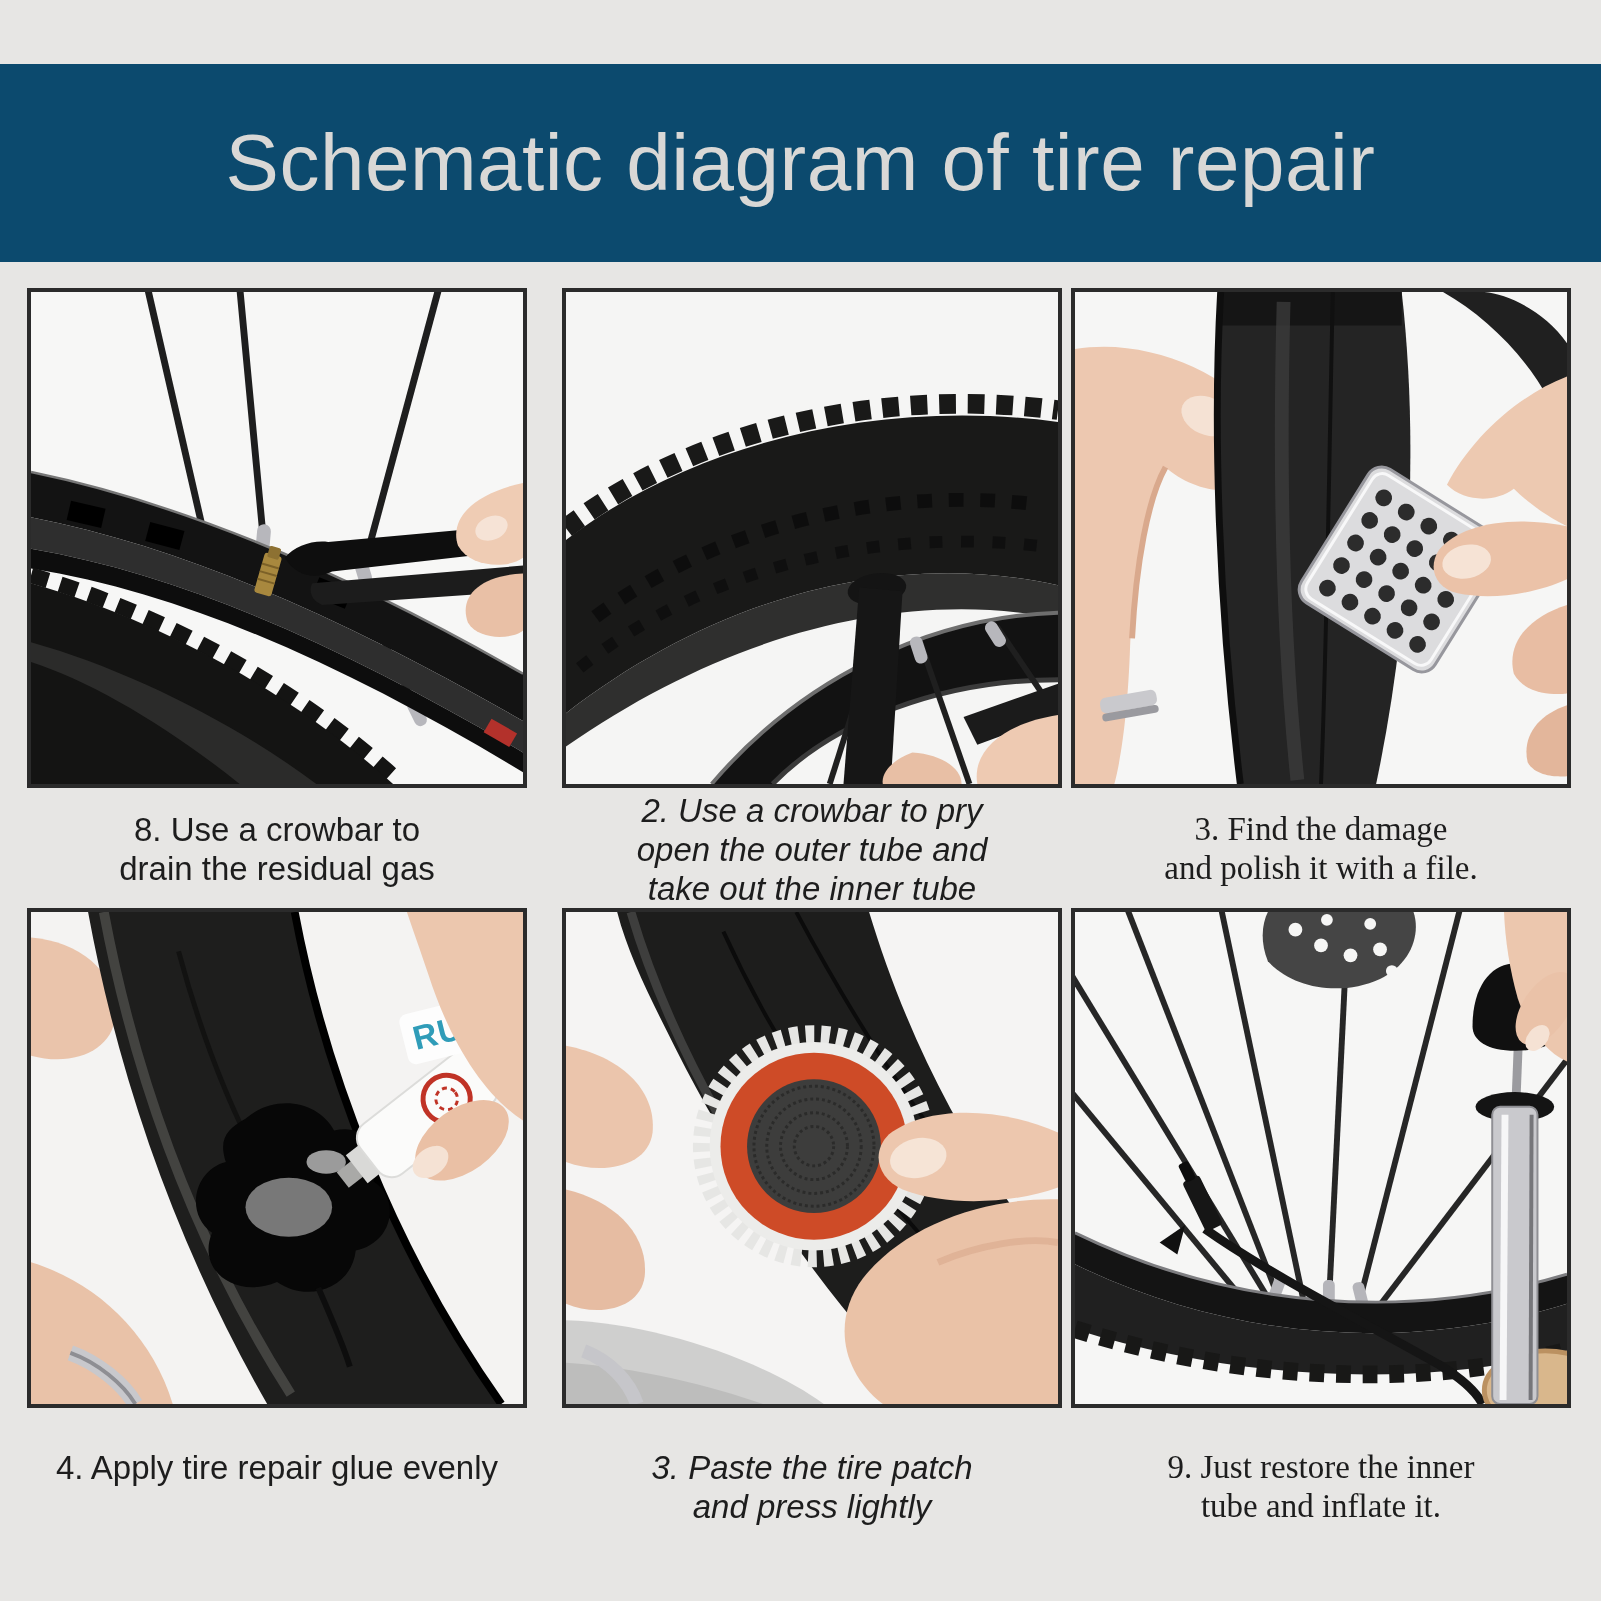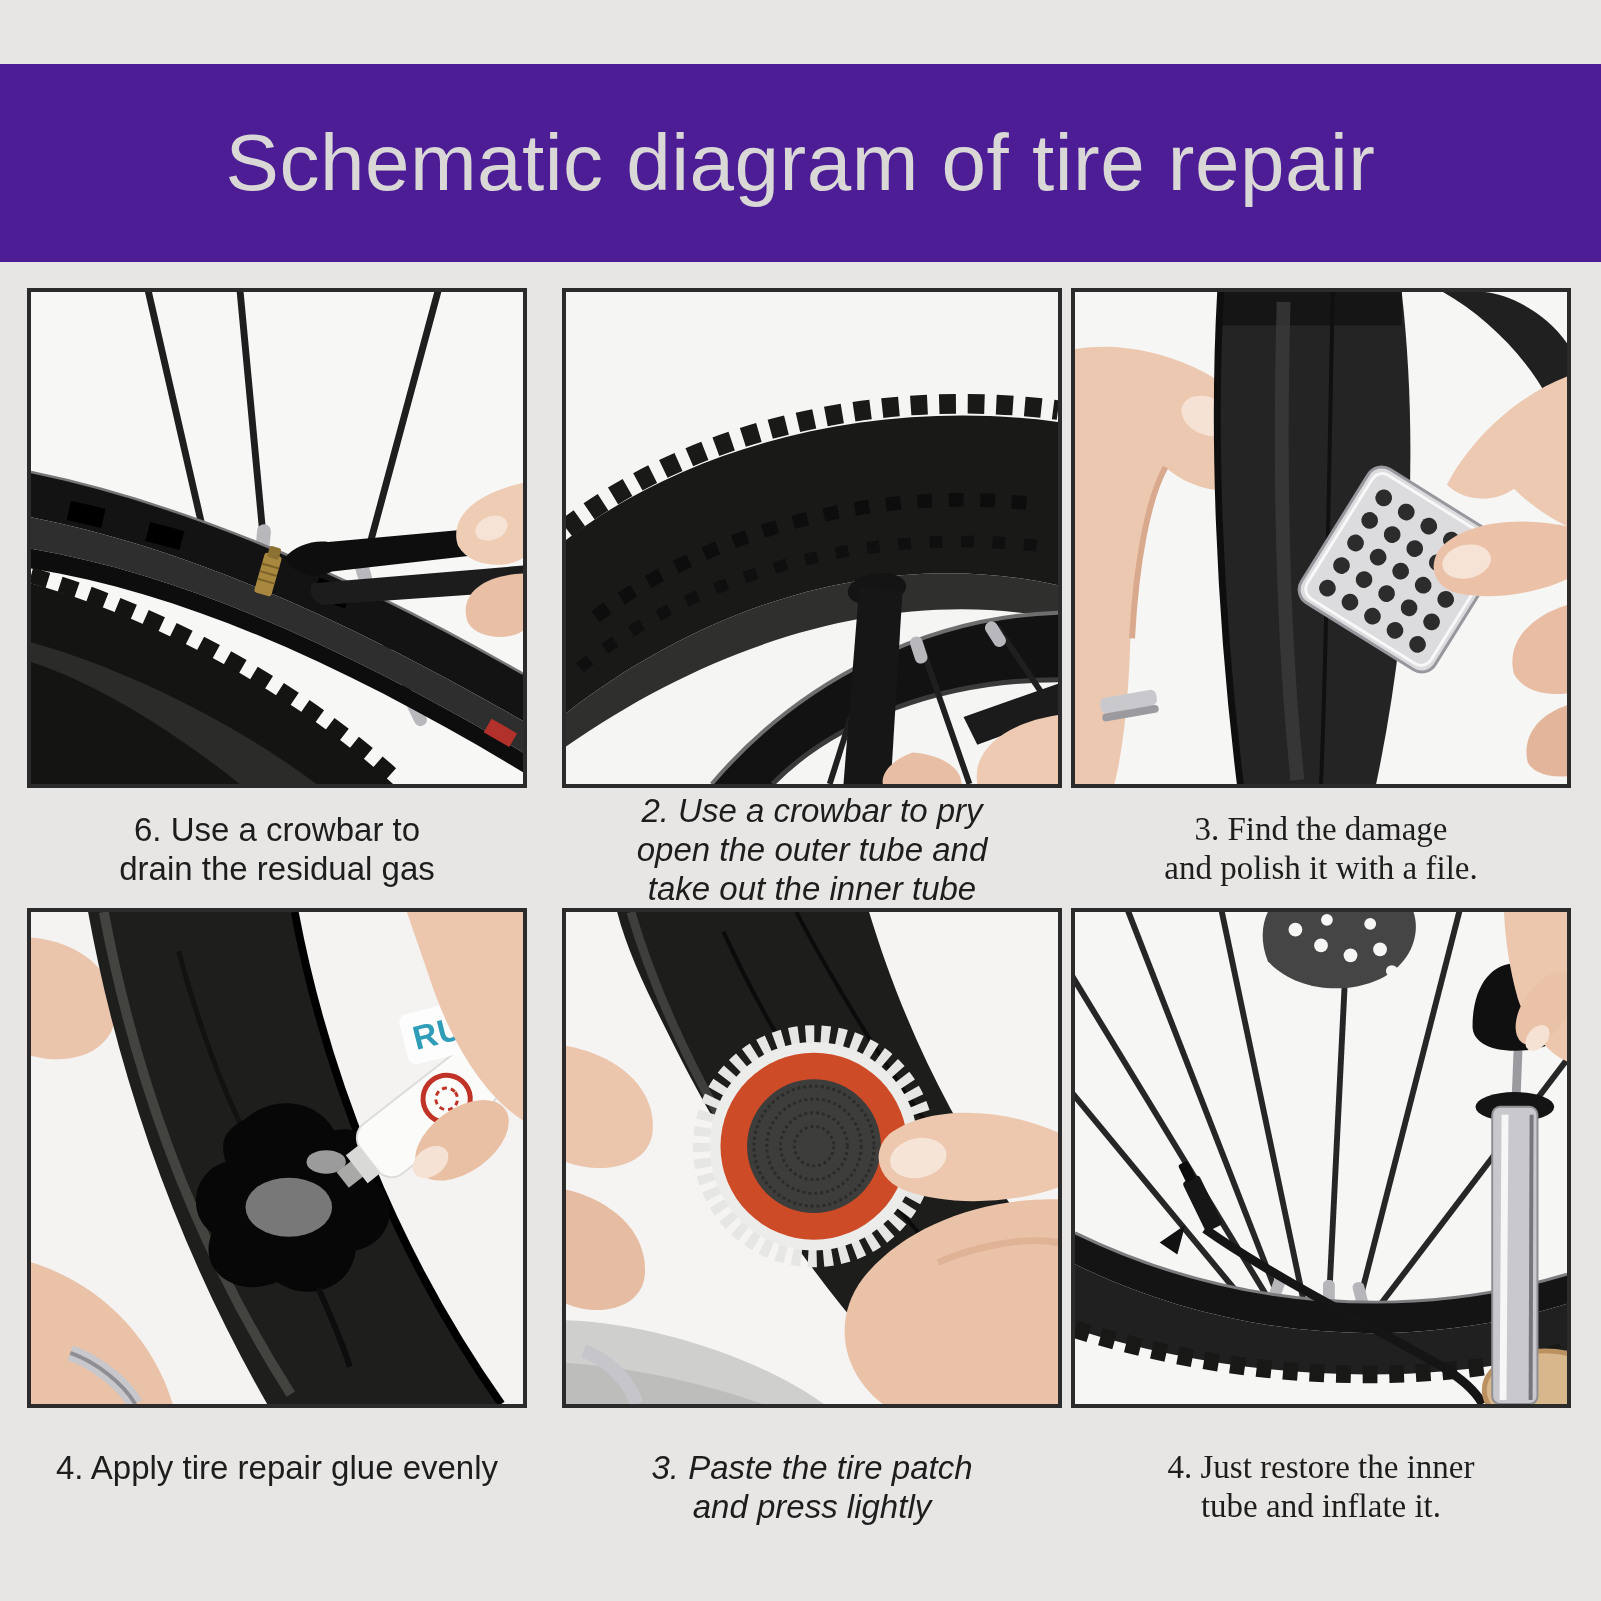--- a/index.html
+++ b/index.html
@@ -3,21 +3,21 @@
 <meta charset="utf-8">
 <style>
   html,body{margin:0;padding:0;}
   body{
     width:1601px;height:1601px;position:relative;overflow:hidden;
     background:#e7e6e4;
     font-family:"Liberation Sans", sans-serif;
   }
   .banner{
     position:absolute;left:0;top:64px;width:1601px;height:198px;
-    background:#4c1d95;display:flex;align-items:center;justify-content:center;
+    background:#0c4a6e;display:flex;align-items:center;justify-content:center;
   }
   .banner h1{
     margin:0;font-size:80px;font-weight:400;letter-spacing:0.5px;color:#d9d8d6;
   }
   .photo{
     position:absolute;width:500px;height:500px;box-sizing:border-box;
     border:4px solid #2b2b2b;background:#f7f7f6;overflow:hidden;
   }
   .photo svg{width:100%;height:100%;display:block;}
   .col1{left:27px;} .col2{left:562px;font-style:italic;} .col3{left:1071px;font-family:Liberation Serif, serif;}
@@ -319,26 +319,26 @@
         <line x1="464" y1="206" x2="463" y2="496" stroke="#76767a" stroke-width="4"></line>
       </g>
       <g>
         <path d="M436,0 L500,0 L500,152 C478,142 460,118 450,88 C442,60 437,28 436,0 Z" fill="#ecc7ae"></path>
         <ellipse cx="478" cy="98" rx="42" ry="23" transform="rotate(-56 478 98)" fill="#eac2a8"></ellipse>
         <ellipse cx="470" cy="128" rx="15" ry="10" transform="rotate(-50 470 128)" fill="#f5e2d4"></ellipse>
       </g>
     </svg>
   </div>
 
-  <div class="cap caprow1 col1">6. Use a crowbar to
+  <div class="cap caprow1 col1">8. Use a crowbar to
 drain the residual gas</div>
   <div class="cap caprow1 col2">2. Use a crowbar to pry
 open the outer tube and
 take out the inner tube</div>
   <div class="cap caprow1 col3">3. Find the damage
 and polish it with a file.</div>
   <div class="cap caprow2 col1">4. Apply tire repair glue evenly</div>
   <div class="cap caprow2 col2">3. Paste the tire patch
 and press lightly</div>
-  <div class="cap caprow2 col3">4. Just restore the inner
+  <div class="cap caprow2 col3">9. Just restore the inner
 tube and inflate it.</div>
 
 </div>
 
 </body></html>

